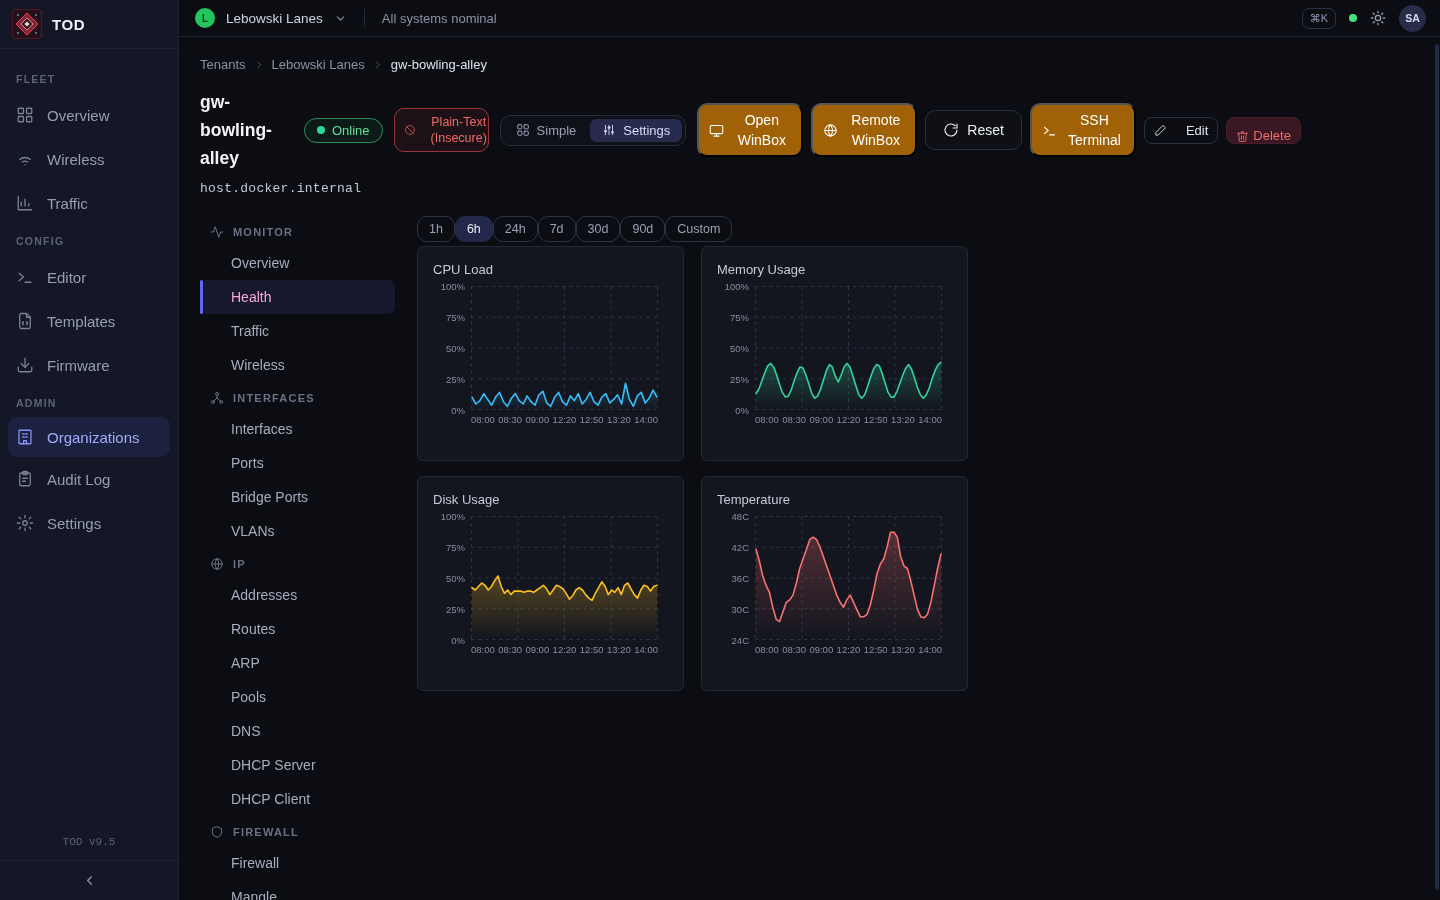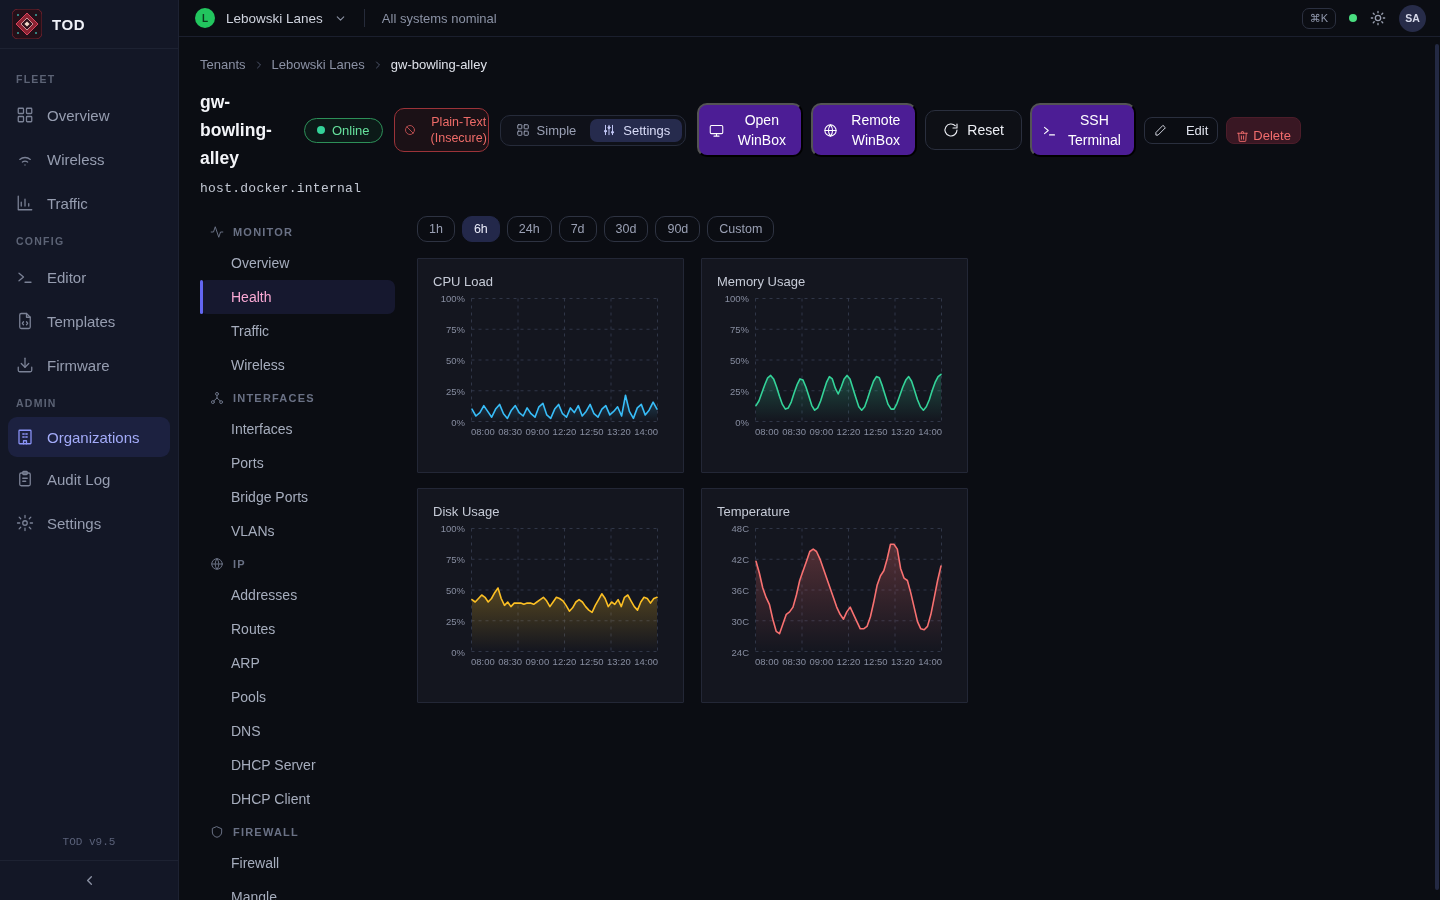--- a/index.html
+++ b/index.html
@@ -66,21 +66,21 @@
   .seg-opt { display:flex; align-items:center; gap:7px; padding:4px 12px; border-radius:7px;
     font-size:13px; color:#9aa0b4; cursor:pointer; white-space:nowrap; }
   .seg-opt .ic { display:flex; color:#9aa0b4; }
   .seg-opt.active { background:#262b4d; color:#d9dcf8; }
   .seg-opt.active .ic { color:#c2c7f5; }
 
   .actions { display:flex; align-items:center; gap:8px; }
   .btn { display:flex; align-items:center; justify-content:center; gap:8px; cursor:pointer;
     border-radius:10px; font-size:14px; white-space:normal; }
   .btn .ic { display:flex; flex-shrink:0; }
-  .btn.primary { background:#4c1d95; color:#fff; width:106px; height:54px; padding:0 10px;
+  .btn.primary { background:#a16207; color:#fff; width:106px; height:54px; padding:0 10px;
     text-align:center; line-height:1.45; }
   .btn.neutral { background:#0e1016; border:1px solid #2a2f3e; color:#eceef4; height:40px;
     padding:0 17px; white-space:nowrap; }
   .btn.ghost { background:transparent; border:1px solid #2a2f3e; color:#dfe2ec; height:27px;
     padding:0 9px; font-size:13px; border-radius:8px; white-space:nowrap; gap:19px; }
   .btn.danger { background:#391723; border:1px solid #4c1d2a; color:#f26d6d; height:27px;
     padding:0 9px; font-size:13px; border-radius:8px; white-space:nowrap; gap:4px;align-items:flex-end; }
 
   .host-line { margin-top:9px; font-family:"Liberation Mono","DejaVu Sans Mono",monospace;
     font-size:13px; color:#c3c8d3; letter-spacing:.02em; }
@@ -93,27 +93,27 @@
     font-weight:700; letter-spacing:.11em; text-transform:uppercase; padding:7px 0 7px 10px; margin-top:2px; }
   .subnav-section-head .ic { display:flex; color:#6a7185; }
   .subnav-item { position:relative; display:flex; align-items:center; height:34px; padding-left:31px;
     font-size:14px; color:#a6adbd; cursor:pointer; border-radius:7px; }
   .subnav-item.active { background:rgba(99,102,241,.13); color:#f9a8d4; }
   .subnav-item.active::before { content:""; position:absolute; left:0; top:0; bottom:0; width:3px;
     background:#6366f1; border-radius:2px; }
 
   
   .charts-col { flex:1; }
-  .time-pills { display:flex; gap:7px; margin-bottom:16px; }
+  .time-pills { display:flex; margin-bottom:4px; }
   .pill { border:1px solid #2e3342; background:transparent; color:#9aa0b4; border-radius:10px;
     font-size:12.5px; padding:5px 11px; cursor:pointer; font-family:inherit; }
   .pill.active { background:#23284a; border-color:#23284a; color:#e8eaf8; }
   .charts-grid { display:grid; grid-template-columns:267px 267px; gap:15px 17px; }
   .chart-card { width:267px; height:215px; background:#14161f; border:1px solid #232736;
-    border-radius:1px; padding:15px 14px 10px 15px; }
+    border-radius:6px; padding:15px 14px 10px 15px; }
   .chart-title { font-size:13px; color:#c6cbd7; margin-bottom:9px; }
   .chart-body { display:flex; }
   .ylabels { position:relative; width:38px; height:124px; flex-shrink:0; }
   .ylabels span { position:absolute; right:6px; transform:translateY(-50%); font-size:9.5px; color:#878da0; }
   .xlabels { display:flex; justify-content:space-between; margin-left:38px; width:187px;
     margin-top:4px; }
   .xlabels span { font-size:9.5px; color:#878da0; }
 
   .page-scrollbar { position:absolute; right:1px; top:44px; width:4px; height:846px;
     background:#232943; border-radius:2px; }

